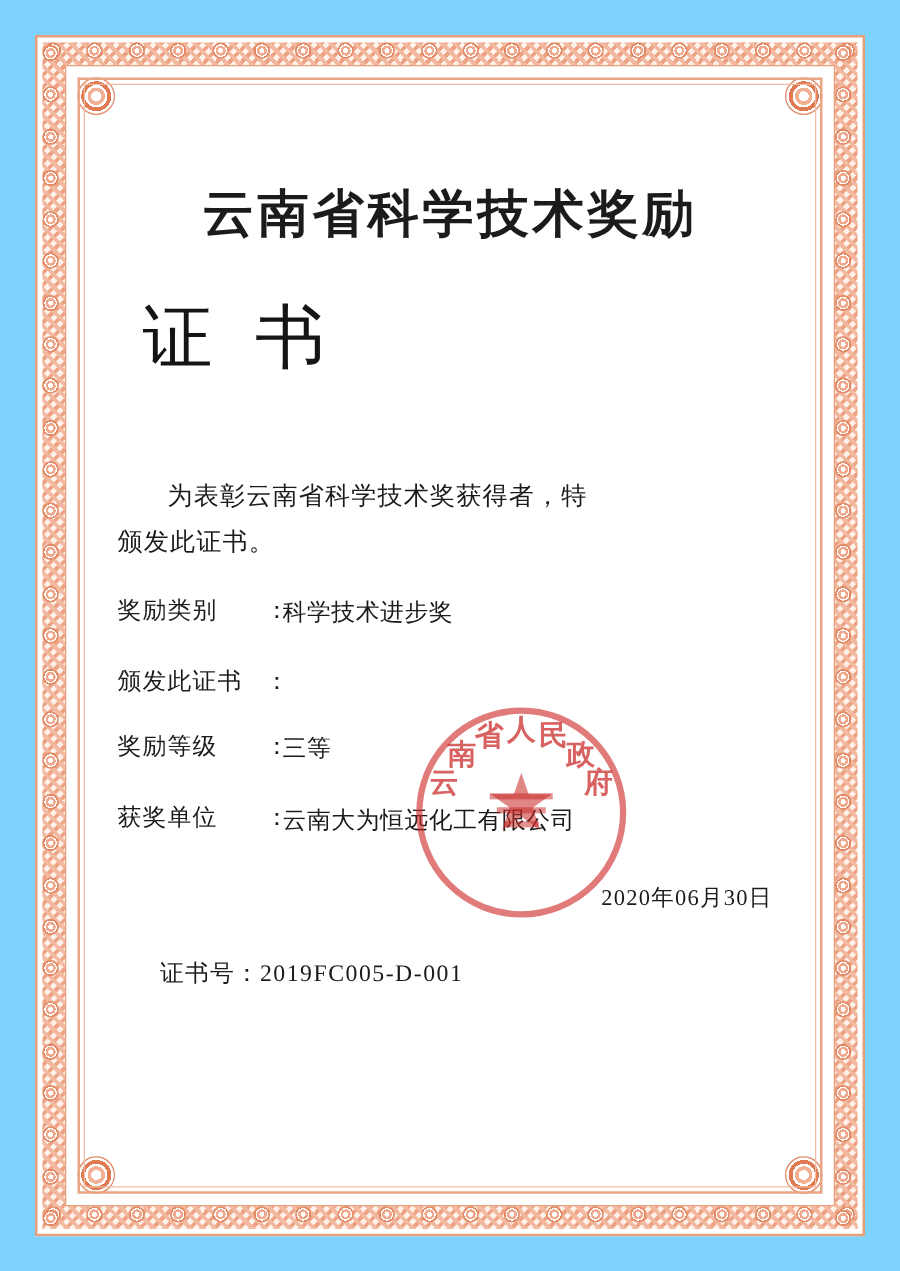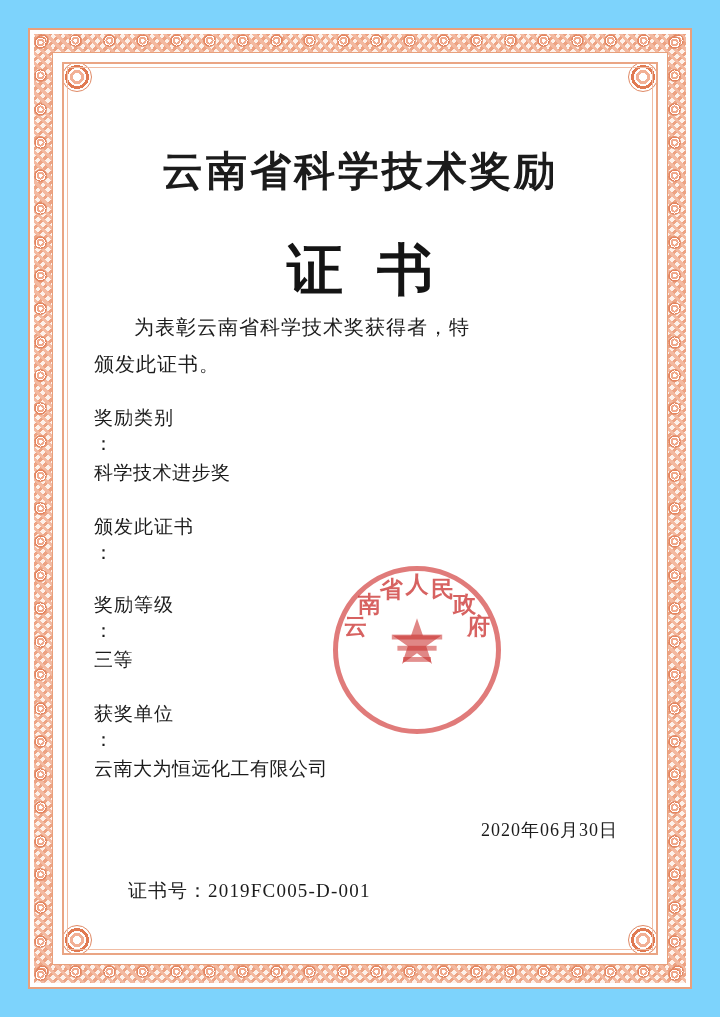--- a/index.html
+++ b/index.html
@@ -139,51 +139,51 @@
   .title-main {
     text-align: center;
     margin-top: 66px;
     font-size: 41px;
     letter-spacing: 3px;
     font-weight: bold;
     color: #1b1b1b;
     font-family: "DejaVu Serif", "Liberation Serif", serif;
   }
   .title-sub {
-    text-align: center;
+    text-align: left;
     margin-top: 34px;
     font-size: 56px;
-    font-weight: bold;
+    font-weight: normal;
     letter-spacing: 34px;
     text-indent: 34px;
     color: #141414;
     font-family: "DejaVu Serif", "Liberation Serif", serif;
   }
 
   .intro {
+    margin-top: 70px;
     font-size: 20px;
     line-height: 37px;
     color: #1b1b1b;
     padding: 0 8px 0 14px;
     letter-spacing: 1px;
   }
   .intro .first-line { text-indent: 40px; }
 
   .fields {
     margin-top: 22px;
     padding-left: 14px;
   }
   .field-row {
     display: flex;
     align-items: flex-start;
     margin-bottom: 26px;
     font-size: 19px;
     color: #1b1b1b;
     letter-spacing: 1px;
-    flex-direction: column;
   }
   .field-label {
     flex: 0 0 auto;
     width: 118px;
     text-align: justify;
     white-space: nowrap;
   }
   .field-colon {
     flex: 0 0 auto;
     width: 14px;

